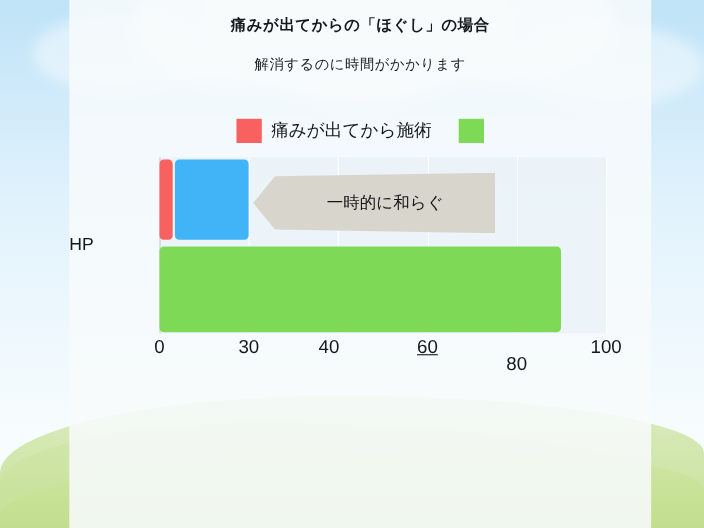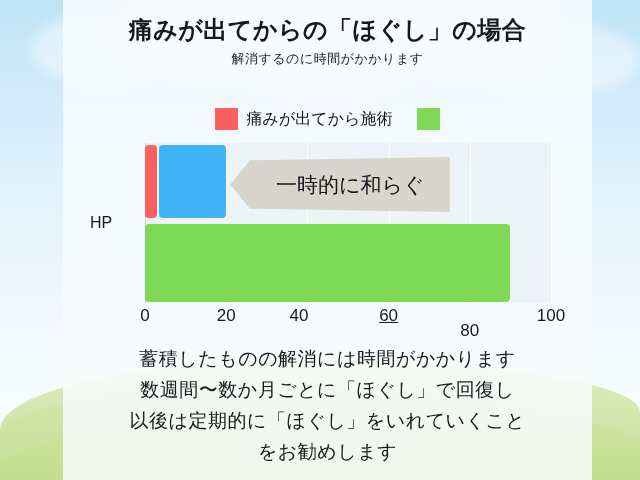--- a/index.html
+++ b/index.html
@@ -73,21 +73,21 @@
     height: 480px;
     background: rgba(247,250,252,0.87);
   }
 
   
   #title {
     position: absolute;
     left: 0; top: 14px;
     width: 529px;
     text-align: center;
-    font-size: 24px;
+    font-size: 14px;
     font-weight: bold;
     color: #15181c;
     letter-spacing: .5px;
     white-space: nowrap;
   }
   #subtitle {
     position: absolute;
     left: 0; top: 50px;
     width: 529px;
     text-align: center;
@@ -161,21 +161,21 @@
   }
   .bar.red   { background: #f8615f; }
   .bar.blue  { background: #41b4f7; }
   .bar.green { background: #7ed957; }
 
   #cat-label {
     position: absolute;
     left: 0;
     top: 74px;
     width: 76px;
-    text-align: center;
+    text-align: left;
     font-size: 16px;
     color: #15181c;
   }
   .tick {
     position: absolute;
     top: 166px;
     font-size: 17px;
     color: #15181c;
     transform: translateX(-50%);
     white-space: nowrap;
@@ -188,21 +188,21 @@
     top: 17px;
     width: 220px;
     height: 55px;
     background: #d8d5cc;
     clip-path: polygon(0% 50%, 9% 6%, 100% 0%, 100% 100%, 9% 94%);
     display: flex;
     align-items: center;
     justify-content: center;
   }
   #callout-text {
-    font-size: 21px;
+    font-size: 15px;
     color: #141619;
     padding-left: 20px;
     white-space: nowrap;
     text-align: center;
   }
 
   
   #footer {
     position: absolute;
     left: 0;
@@ -262,28 +262,22 @@
       <div class="axisline"></div>
 
       <div class="bar red" id="bar-red" style="left: 82px; width: 12.18px; top: 5px; height: 73px; background: rgb(248, 97, 95);"></div>
       <div class="bar blue" id="bar-blue" style="left: 96.18px; width: 67.02px; top: 5px; height: 73px; background: rgb(65, 180, 247);"></div>
       <div class="bar green" id="bar-green" style="left: 82px; width: 365.4px; top: 84px; height: 78px; background: rgb(126, 217, 87);"></div>
 
       <div id="callout" style="left: 167.2px; background: rgb(216, 213, 204);">
         <span id="callout-text">一時的に和らぐ</span>
       </div>
     <div class="tick" style="left: 82px;">0</div>
-        <div class="tick" style="left: 163.2px;">20</div>
+        <div class="tick" style="left: 163.2px;">30</div>
         <div class="tick" style="left: 236px;">40</div>
         <div class="tick" style="left: 325.6px; text-decoration: underline;">60</div>
         <div class="tick" style="left: 406.8px; margin-top: 15px;">80</div>
         <div class="tick" style="left: 488px; text-align: center;">100</div>
       </div>
 
-    <div id="footer">
-      <div class="footer-line">蓄積したものの解消には時間がかかります</div>
-      <div class="footer-line">数週間〜数か月ごとに「ほぐし」で回復し</div>
-      <div class="footer-line">以後は定期的に「ほぐし」をいれていくこと</div>
-      <div class="footer-line">をお勧めします</div>
-    </div>
 
   </div>
 </div>
 
 </body></html>

